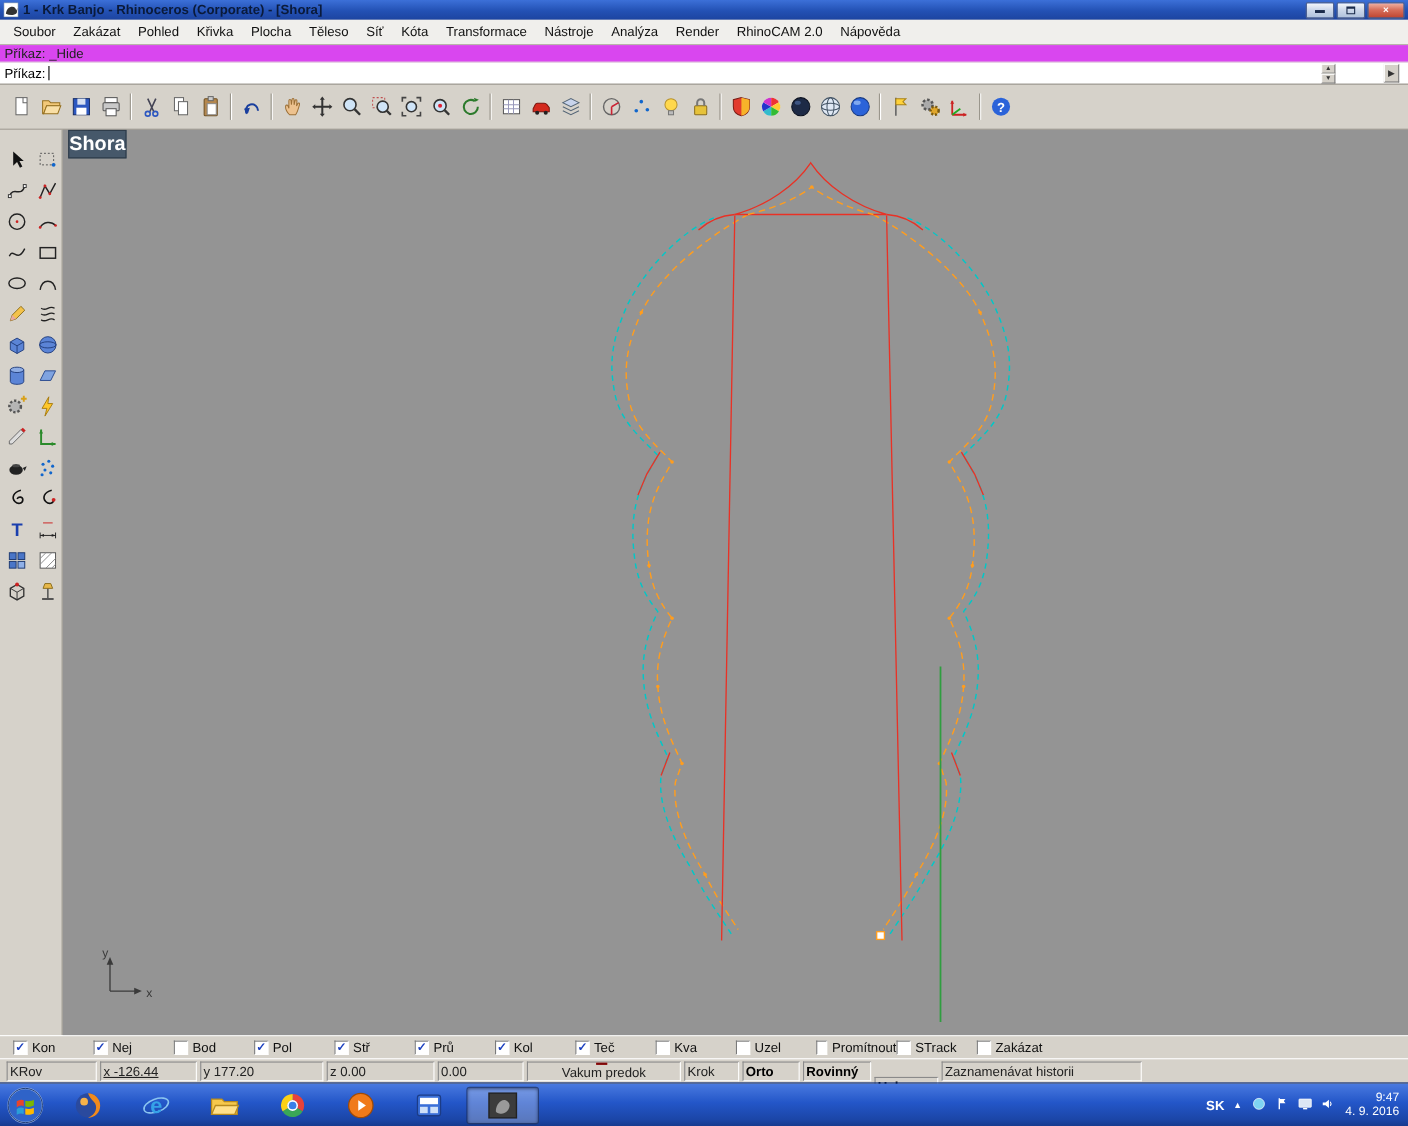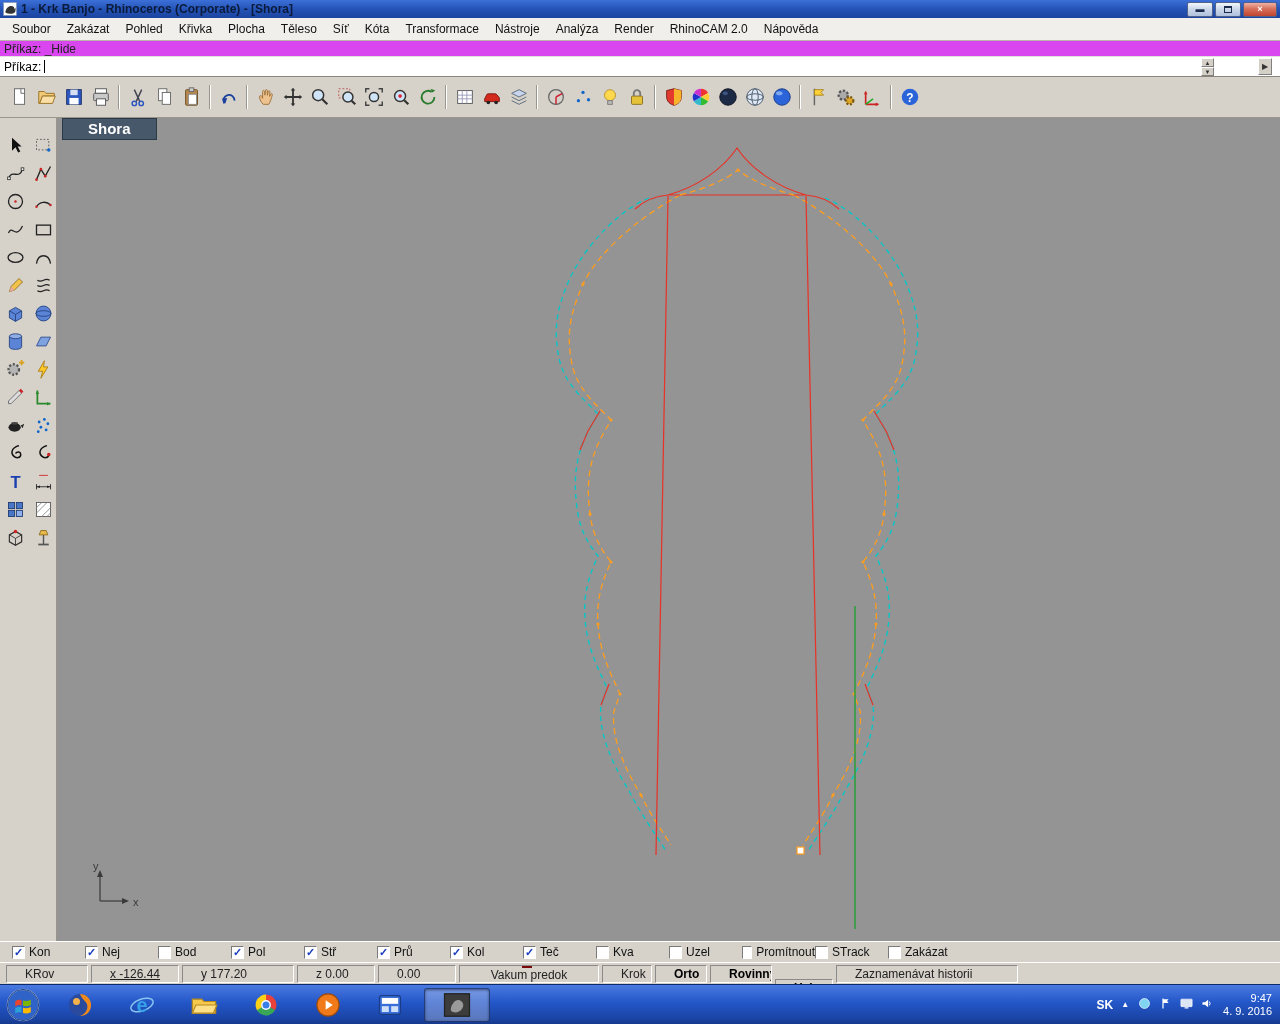--- a/index.html
+++ b/index.html
@@ -33,31 +33,31 @@
   .tb-btn { width:27px; height:27px; display:flex; align-items:center; justify-content:center; background:transparent; border:1px solid transparent; }
   .tb-sep { width:2px; height:24px; border-left:1px solid #9a968c; border-right:1px solid #fff; margin:0 4px; }
 
   
   #workspace { flex:1 1 auto; display:flex; min-height:0; }
   #side-toolbar { width:57px; flex:0 0 57px; background:#d6d2ca; border-right:1px solid #9a968c; padding:14px 0 0 2px; display:grid; grid-template-columns:27px 27px; grid-auto-rows:27px; gap:1px; align-content:start; }
   .st-btn { width:26px; height:26px; display:flex; align-items:center; justify-content:center; border:1px solid transparent; }
 
   #viewport { position:relative; flex:1 1 auto; background:#949494; overflow:hidden; }
   #vp-svg { position:absolute; left:0; top:0; width:100%; height:100%; }
-  #vp-label { position:absolute; left:5px; top:0; background:#46586a; color:#fff; font-weight:bold; font-size:15px; padding:1px 25px 2px; border:1px solid #2c3a48; }
+  #vp-label { position:absolute; left:5px; top:0; background:#46586a; color:#fff; font-weight:bold; font-size:18px; padding:1px 0 2px; border:1px solid #2c3a48; }
 
   
   #osnapbar { height:21px; flex:0 0 21px; background:#d6d2ca; border-top:1px solid #fff; display:flex; align-items:center; padding-left:12px; }
   .osnap-item { display:flex; align-items:center; width:73px; cursor:default; }
   .cb { width:13px; height:13px; background:#fff; border:1px solid; border-color:#7a7a7a #fff #fff #7a7a7a; font-size:11px; font-weight:bold; line-height:11px; text-align:center; color:#1b3fbf; margin-right:4px; }
   .cb-label { color:#111; }
 
   
   #statusbar { height:22px; flex:0 0 22px; background:#d6d2ca; border-top:1px solid #fff; display:flex; align-items:center; padding-left:6px; gap:3px; }
-  .sb-pane { height:18px; border:1px solid; border-color:#8a8a8a #fff #fff #8a8a8a; display:flex; align-items:center; padding:0 18px; color:#222; white-space:nowrap; overflow:hidden; }
+  .sb-pane { height:18px; border:1px solid; border-color:#8a8a8a #fff #fff #8a8a8a; display:flex; align-items:center; padding:0 2px; color:#222; white-space:nowrap; overflow:hidden; }
   .sb-pane.active { font-weight:bold; color:#000; }
   .sb-chip { width:10px; height:10px; display:inline-block; margin-right:5px; border:1px solid #7a0a0a; }
 
   
   #taskbar { height:40px; flex:0 0 40px; background:linear-gradient(#4a7ae0,#2356c8 45%,#1b45a6 85%,#16398c); border-top:1px solid #0c2a6e; display:flex; align-items:center; padding-left:4px; }
   #start-orb { width:38px; height:38px; display:flex; align-items:center; justify-content:center; margin-right:10px; }
   .tk-btn { width:56px; height:34px; display:flex; align-items:center; justify-content:center; border-radius:3px; }
   .tk-btn.active { width:66px; background:rgba(255,255,255,.28); border:1px solid rgba(10,30,80,.7); box-shadow:inset 0 1px 3px rgba(0,0,20,.5); }
   #tray { margin-left:auto; display:flex; align-items:center; gap:8px; padding-right:8px; color:#fff; }
   #tray-lang { font-weight:bold; }
@@ -612,21 +612,21 @@
   <div id="statusbar">
       <div class="sb-pane" style="width: 82px;">
         <span>KRov</span>
       </div>
       <div class="sb-pane" style="width: 88px; text-decoration: underline;">
         <span>x -126.44</span>
       </div>
       <div class="sb-pane" style="width: 112px;">
         <span>y 177.20</span>
       </div>
-      <div class="sb-pane" style="width: 78px;">
+      <div class="sb-pane" style="width: 98px;">
         <span>z 0.00</span>
       </div>
       <div class="sb-pane" style="width: 78px;">
         <span>0.00</span>
       </div>
       <div class="sb-pane" style="width: 140px; flex-direction: column;">
         <span class="sb-chip" style="background: rgb(224, 32, 32);"></span>
         <span>Vakum predok</span>
       </div>
       <div class="sb-pane" style="width: 50px;">

